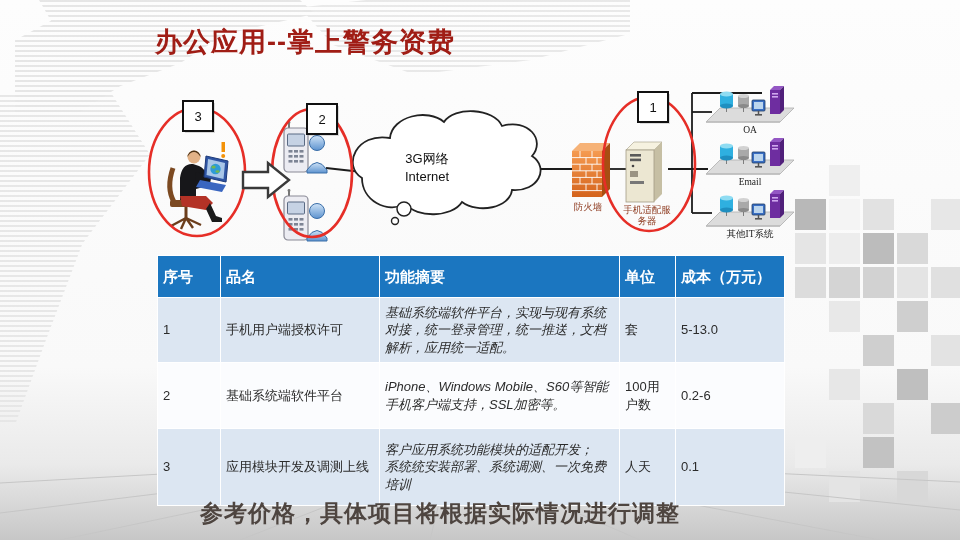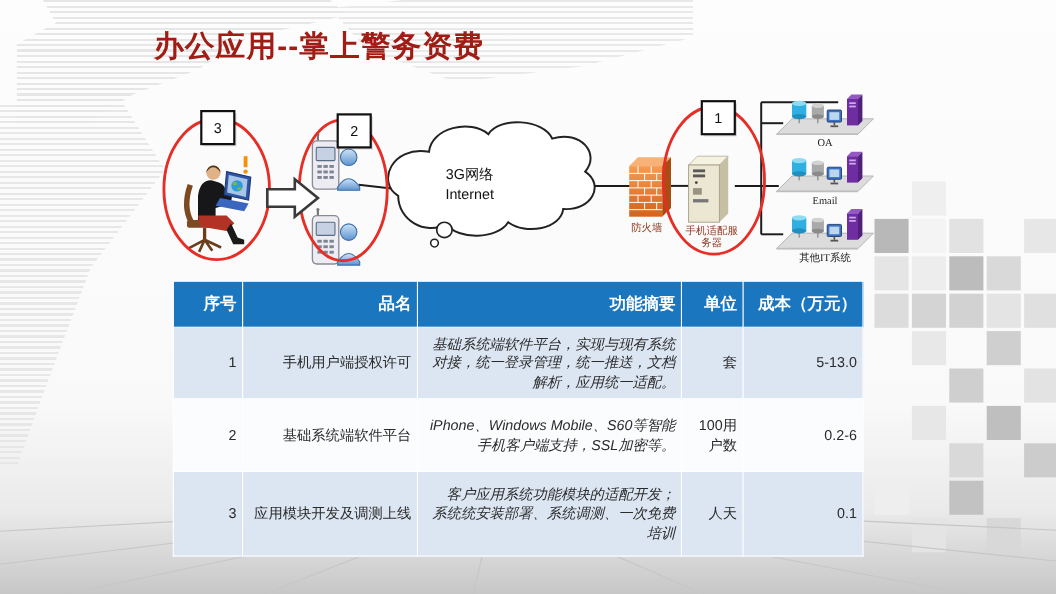--- a/index.html
+++ b/index.html
@@ -10,30 +10,30 @@
   }
   
   .map{position:absolute;background:repeating-linear-gradient(180deg,#e5e5e5 0 2px,transparent 2px 5px);}
   .map-a{left:15px;top:0;width:300px;height:115px;opacity:.95;
     clip-path:polygon(8% 0,95% 0,100% 12%,70% 30%,55% 55%,35% 75%,20% 100%,0 100%,0 35%,12% 18%);}
   .map-b{left:0;top:95px;width:150px;height:330px;opacity:.9;
     clip-path:polygon(0 0,75% 0,100% 18%,55% 45%,30% 75%,10% 100%,0 100%);}
   .map-c{left:300px;top:0;width:330px;height:75px;opacity:.85;
     clip-path:polygon(0 10%,20% 0,100% 0,100% 45%,70% 80%,35% 100%,10% 60%);}
   .title{
-    position:absolute;left:140px;top:24px;font-size:27px;font-weight:bold;
+    position:absolute;left:155px;top:24px;font-size:27px;font-weight:bold;
     color:#A01D15;letter-spacing:1px;white-space:nowrap;
   }
   svg.layer{position:absolute;left:0;top:0;}
   .price-table{
     position:absolute;left:157px;top:255px;width:627px;
     border-collapse:collapse;table-layout:fixed;
   }
   .price-table th,.price-table td{
-    border:1.5px solid #ffffff;text-align:right;vertical-align:middle;
+    border:1.5px solid #ffffff;text-align:left;vertical-align:middle;
     padding:2px 5px;overflow:visible;
   }
   .price-table thead tr{height:42px;}
   .price-table th{background:#1B76C0;color:#fff;font-size:15px;font-weight:bold;line-height:1.2;}
   .price-table tbody tr:nth-child(1){height:65px;}
   .price-table tbody tr:nth-child(2){height:66px;}
   .price-table tbody tr:nth-child(3){height:77px;}
   .price-table tbody tr:nth-child(odd) td{background:#DCE6F2;}
   .price-table tbody tr:nth-child(even) td{background:#FBFCFE;}
   .price-table td{font-size:13px;color:#2b2b2b;line-height:1.35;}
@@ -306,13 +306,14 @@
         <td>3</td>
         <td>应用模块开发及调测上线</td>
         <td class="feature">客户应用系统功能模块的适配开发；
 系统统安装部署、系统调测、一次免费培训</td>
         <td>人天</td>
         <td>0.1</td>
       </tr>
     </tbody>
   </table>
 
+  <div class="note">参考价格，具体项目将根据实际情况进行调整</div>
 </div>
 
 </body></html>

